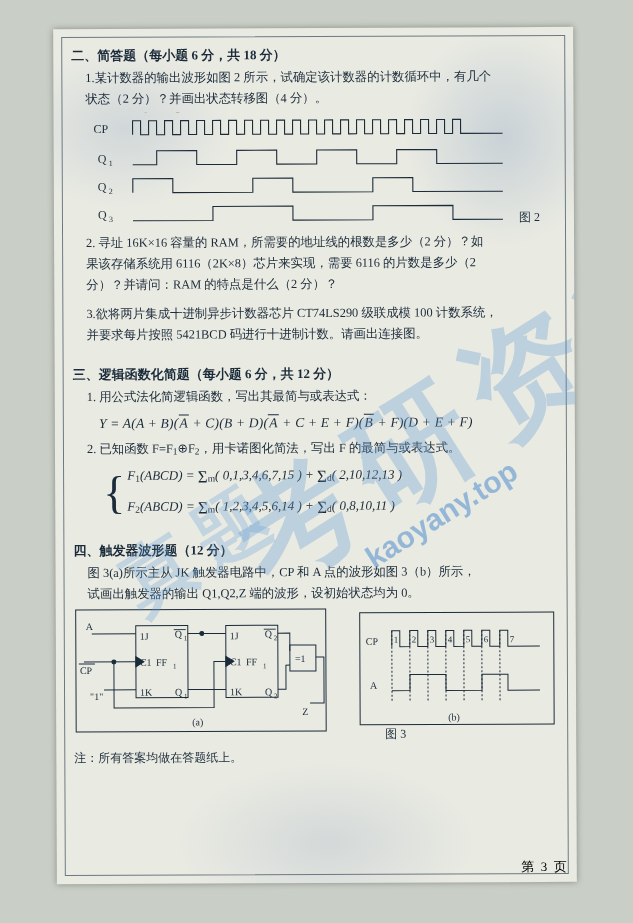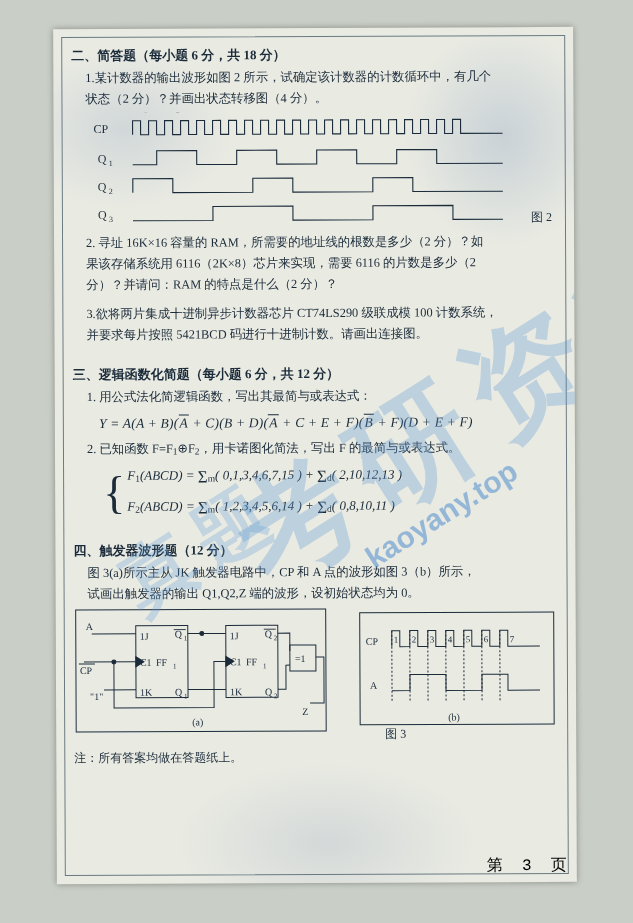--- a/index.html
+++ b/index.html
@@ -34,21 +34,21 @@
     font-size:12.4px;
     line-height:1.62;
   }
   .hdr{font-weight:bold;font-size:13px;margin:6px 0 2px 0;}
   .para{margin:1px 0 1px 0;text-indent:0;}
   .indent{padding-left:14px;}
 
   
   .fig2{position:relative;height:118px;margin:4px 0 2px 0;}
   .fig2 svg{position:absolute;left:6px;top:0;}
-  .fig2cap{position:absolute;right:6px;bottom:2px;font-size:12px;}
+  .fig2cap{position:absolute;right:18px;bottom:2px;font-size:12px;}
 
   
   .formula{
     font-family:"Liberation Serif", serif;
     font-style:italic;
     font-size:13.5px;
     margin:6px 0 4px 26px;
     letter-spacing:.2px;
   }
   .ov{border-top:1px solid #1b2b3a;padding:0 1px;}
@@ -59,21 +59,21 @@
   .brace{font-size:46px;line-height:36px;font-style:normal;margin-right:2px;}
   .brace-rows{display:flex;flex-direction:column;gap:3px;font-style:italic;font-size:13px;}
   .sigma{font-size:17px;font-style:normal;vertical-align:-3px;}
 
   
   .fig3{position:relative;height:135px;margin-top:4px;}
   .fig3 svg{position:absolute;left:0;top:0;}
   .fig3cap{position:absolute;left:311px;bottom:-2px;font-size:12px;}
 
   .footnote{margin-top:6px;font-size:12px;}
-  .pagefoot{position:absolute;right:10px;bottom:6px;font-size:16px;font-family:Liberation Mono, monospace;}
+  .pagefoot{position:absolute;right:10px;bottom:6px;font-size:13px;}
 
   
   .wm{
     position:absolute;pointer-events:none;
     color:rgba(70,130,200,.38);
     font-weight:bold;
     transform:rotate(-32deg);
     white-space:nowrap;
   }
   .wm-cn{left:150px;top:300px;font-size:120px;letter-spacing:16px;color:rgba(90,150,210,.30);}

